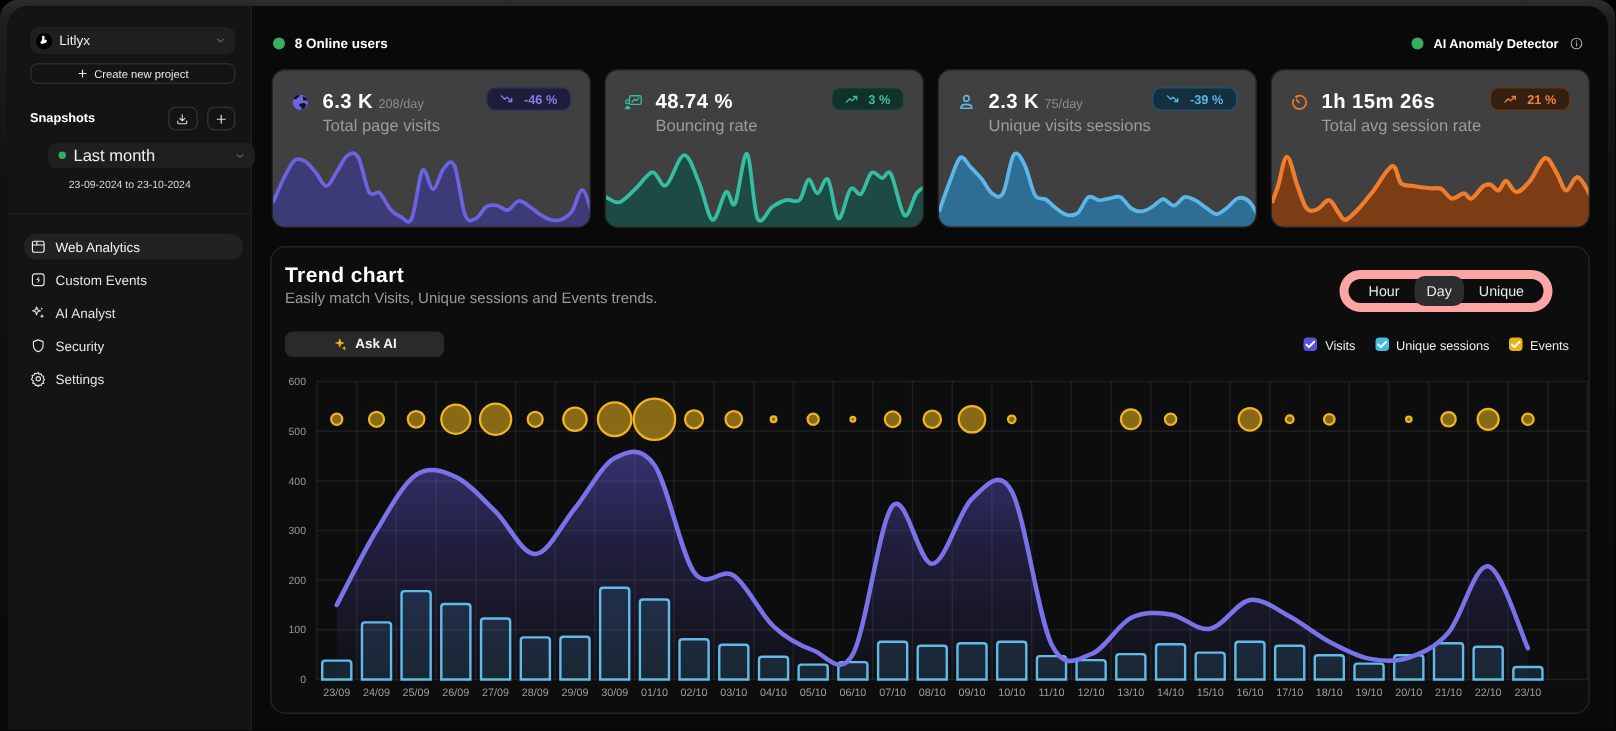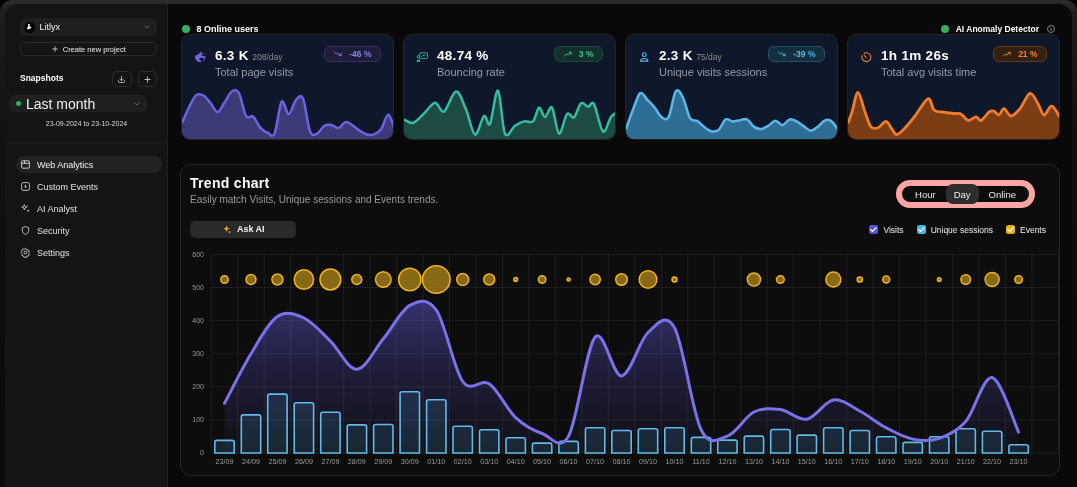--- a/index.html
+++ b/index.html
@@ -14,31 +14,31 @@
 .sel { left:19.5px; top:18px; width:137.5px; height:18px; background:#1f1f1f; border-radius:6px;
   display:flex; align-items:center; color:#f0f0f0; font-size:9px; font-weight:500; }
 .avatar { width:11px; height:11px; border-radius:50%; background:#000; margin:0 5px 0 4px;
   display:flex; align-items:center; justify-content:center; }
 .chev { margin-left:auto; margin-right:6px; color:#8a8a8a; display:flex; }
 .createbtn { left:19.5px; top:42px; width:137.5px; height:14px; border:1px solid #2b2b2b; border-radius:5px;
   display:flex; align-items:center; justify-content:center; gap:4px; color:#ececec; font-size:7.5px; font-weight:500; }
 .snap { left:20px; top:73px; color:#fff; font-size:8.5px; font-weight:600; }
 .sbtn { top:71px; width:19.5px; height:16px; border:1px solid #2e2e2e; border-radius:5px; color:#d8d8d8;
   display:flex; align-items:center; justify-content:center; }
-.lastm { left:9px; top:95px; width:137.5px; height:17px; background:#1f1f1f; border-radius:6px;
-  display:flex; align-items:center; color:#f0f0f0; font-size:14px; font-weight:500; }
+.lastm { left:32px; top:95px; width:137.5px; height:17px; background:#1f1f1f; border-radius:6px;
+  display:flex; align-items:center; color:#f0f0f0; font-size:11px; font-weight:500; }
 .gdot { width:5px; height:5px; border-radius:50%; background:#2fae5f; margin:0 5px 0 7px; }
 .daterange { left:5px; top:119.5px; width:163px; text-align:center; color:#d9d9d9; font-size:7px; }
 .sep { left:5px; top:142px; width:163px; height:1px; background:#1e1e1e; }
 .navpill { left:16px; top:156px; width:146px; height:17px; background:#222222; border-radius:8px; }
 .nav { display:flex; align-items:center; gap:6px; color:#e3e3e3; font-size:9px; left:20px; height:17px; }
 .nav svg { flex:0 0 auto; }
 .topdot { width:8px; height:8px; border-radius:50%; background:#35ad62; }
 .toprow { display:flex; align-items:center; gap:7px; color:#fff; font-size:8.5px; font-weight:600; }
-.card { top:34px; width:213.5px; height:105.5px; background:#0f172a; border:1px solid #232323;
+.card { top:46px; width:213.5px; height:105.5px; background:#404040; border:1px solid #232323;
   border-radius:9px; overflow:hidden; }
 .cicon { position:absolute; left:12px; top:14px; }
 .cnum { position:absolute; left:33.5px; top:12.5px; color:#fff; font-size:13.5px; font-weight:700;
   letter-spacing:0.3px; display:flex; align-items:baseline; gap:3.5px; }
 .cper { color:#8c8c8c; font-size:8.5px; font-weight:400; letter-spacing:0; }
 .clab { position:absolute; left:33.5px; top:31px; color:#959da6; font-size:11px; }
 .badge { position:absolute; right:12.5px; top:11px; height:15.5px; border-radius:6px; border:1px solid;
   display:flex; align-items:center; gap:6px; padding:0 8px; font-size:8.5px; font-weight:600; }
 .trend { left:180px; top:164px; width:880px; height:312px; background:#0d0d0d; border:1px solid #232323;
   border-radius:10px; }
@@ -172,39 +172,39 @@
         <path d="M0.0,42.2C1.2,38.9 4.7,28.4 7.1,22.3C9.5,16.3 11.9,7.7 14.2,6.1C16.6,4.5 19.0,10.4 21.4,12.8C23.7,15.2 26.1,17.4 28.5,20.3C30.8,23.2 33.2,28.5 35.6,30.1C38.0,31.7 40.3,34.1 42.7,29.8C45.1,25.5 47.4,7.5 49.8,4.3C52.2,1.1 54.6,6.0 56.9,10.5C59.3,14.9 61.7,27.2 64.0,31.1C66.4,35.0 68.8,32.4 71.2,33.9C73.5,35.5 75.9,38.4 78.3,40.1C80.7,41.9 83.0,43.8 85.4,44.3C87.8,44.7 90.1,45.0 92.5,43.0C94.9,41.0 97.3,33.8 99.6,32.4C102.0,31.0 104.4,34.3 106.8,34.5C109.1,34.6 111.5,33.5 113.9,33.2C116.2,32.8 118.6,31.3 121.0,32.4C123.4,33.5 125.7,38.3 128.1,39.9C130.5,41.5 132.8,42.1 135.2,41.9C137.6,41.8 140.0,40.2 142.3,38.8C144.7,37.5 147.1,33.8 149.4,33.7C151.8,33.6 154.2,38.3 156.6,38.1C158.9,37.9 161.3,33.0 163.7,32.4C166.1,31.8 168.4,33.3 170.8,34.5C173.2,35.6 175.5,37.8 177.9,39.4C180.3,40.9 182.7,43.7 185.0,43.7C187.4,43.7 189.8,41.1 192.2,39.4C194.5,37.6 196.9,33.9 199.3,33.2C201.6,32.4 204.0,32.9 206.4,35.0C208.8,37.0 212.3,43.8 213.5,45.6L213.5,58L0,58Z" fill="#2e6d94"></path>
         <path d="M0.0,42.2C1.2,38.9 4.7,28.4 7.1,22.3C9.5,16.3 11.9,7.7 14.2,6.1C16.6,4.5 19.0,10.4 21.4,12.8C23.7,15.2 26.1,17.4 28.5,20.3C30.8,23.2 33.2,28.5 35.6,30.1C38.0,31.7 40.3,34.1 42.7,29.8C45.1,25.5 47.4,7.5 49.8,4.3C52.2,1.1 54.6,6.0 56.9,10.5C59.3,14.9 61.7,27.2 64.0,31.1C66.4,35.0 68.8,32.4 71.2,33.9C73.5,35.5 75.9,38.4 78.3,40.1C80.7,41.9 83.0,43.8 85.4,44.3C87.8,44.7 90.1,45.0 92.5,43.0C94.9,41.0 97.3,33.8 99.6,32.4C102.0,31.0 104.4,34.3 106.8,34.5C109.1,34.6 111.5,33.5 113.9,33.2C116.2,32.8 118.6,31.3 121.0,32.4C123.4,33.5 125.7,38.3 128.1,39.9C130.5,41.5 132.8,42.1 135.2,41.9C137.6,41.8 140.0,40.2 142.3,38.8C144.7,37.5 147.1,33.8 149.4,33.7C151.8,33.6 154.2,38.3 156.6,38.1C158.9,37.9 161.3,33.0 163.7,32.4C166.1,31.8 168.4,33.3 170.8,34.5C173.2,35.6 175.5,37.8 177.9,39.4C180.3,40.9 182.7,43.7 185.0,43.7C187.4,43.7 189.8,41.1 192.2,39.4C194.5,37.6 196.9,33.9 199.3,33.2C201.6,32.4 204.0,32.9 206.4,35.0C208.8,37.0 212.3,43.8 213.5,45.6" fill="none" stroke="#5cb7e8" stroke-width="2.5" stroke-linejoin="round"></path>
       </svg>
   </div>
   <div class="abs card" style="left:846.5px; color:#ee7e2d;">
     <span class="cicon"><svg width="12.5" height="12.5" viewBox="0 0 24 24" fill="none" style="">
           <path d="M9 4a8.6 8.6 0 1 1-4.6 4.4" stroke="currentColor" stroke-width="2.1" stroke-linecap="round"></path>
           <path d="M8.9 6.7L7.3 4.9l2.4-.6" stroke="currentColor" stroke-width="1.6" fill="none"></path>
           <path d="M11.7 12.2L8.4 8.9" stroke="currentColor" stroke-width="2.1" stroke-linecap="round"></path>
         </svg></span>
-    <div class="cnum">1h 1m 26s</div>
-    <div class="clab">Total avg visits time</div>
+    <div class="cnum">1h 15m 26s</div>
+    <div class="clab">Total avg session rate</div>
     <div class="badge" style="background:#342011; border-color:#61381a; color:#ee8434;"><svg width="10" height="10" viewBox="0 0 24 24" fill="none" style="">
           <path d="M3 17l5.5-5.5 3.5 3.5 7-7" stroke="currentColor" stroke-width="2.2" stroke-linecap="round" stroke-linejoin="round"></path>
           <path d="M19.5 13V8h-5" stroke="currentColor" stroke-width="2.2" stroke-linecap="round" stroke-linejoin="round"></path>
         </svg> 21 %</div>
     <svg width="213.5" height="52" viewBox="0 0 213.5 52" preserveAspectRatio="none" style="position:absolute;left:0;bottom:0;overflow:hidden">
         <path d="M0.0,36.3C0.7,34.4 2.3,30.2 4.0,25.0C5.7,19.9 7.8,5.5 10.0,5.5C12.2,5.5 14.8,19.3 17.0,25.0C19.2,30.8 20.8,37.1 23.0,39.8C25.2,42.4 27.5,41.6 30.0,40.7C32.5,39.8 35.7,34.1 38.0,34.4C40.3,34.6 42.2,40.0 44.0,42.2C45.8,44.4 46.7,48.0 49.0,47.6C51.3,47.2 55.0,42.9 58.0,39.8C61.0,36.6 63.3,33.6 67.0,29.0C70.7,24.3 76.8,12.8 80.0,11.8C83.2,10.8 83.7,20.9 86.0,23.1C88.3,25.3 90.7,24.5 94.0,25.0C97.3,25.6 102.8,26.2 106.0,26.5C109.2,26.8 110.7,25.9 113.0,27.0C115.3,28.2 117.5,32.9 120.0,33.4C122.5,33.9 125.8,29.9 128.0,29.9C130.2,29.9 130.8,34.2 133.0,33.4C135.2,32.6 138.8,26.6 141.0,25.0C143.2,23.5 144.3,23.6 146.0,24.1C147.7,24.6 149.3,28.4 151.0,28.0C152.7,27.6 154.0,21.5 156.0,21.6C158.0,21.8 160.3,29.0 163.0,29.0C165.7,29.0 168.8,25.4 172.0,21.6C175.2,17.9 179.0,7.2 182.0,6.4C185.0,5.6 187.7,13.1 190.0,16.7C192.3,20.3 193.7,27.6 196.0,28.0C198.3,28.4 201.1,18.3 204.0,19.2C206.9,20.1 211.9,31.0 213.5,33.4L213.5,58L0,58Z" fill="#7c3d15"></path>
         <path d="M0.0,36.3C0.7,34.4 2.3,30.2 4.0,25.0C5.7,19.9 7.8,5.5 10.0,5.5C12.2,5.5 14.8,19.3 17.0,25.0C19.2,30.8 20.8,37.1 23.0,39.8C25.2,42.4 27.5,41.6 30.0,40.7C32.5,39.8 35.7,34.1 38.0,34.4C40.3,34.6 42.2,40.0 44.0,42.2C45.8,44.4 46.7,48.0 49.0,47.6C51.3,47.2 55.0,42.9 58.0,39.8C61.0,36.6 63.3,33.6 67.0,29.0C70.7,24.3 76.8,12.8 80.0,11.8C83.2,10.8 83.7,20.9 86.0,23.1C88.3,25.3 90.7,24.5 94.0,25.0C97.3,25.6 102.8,26.2 106.0,26.5C109.2,26.8 110.7,25.9 113.0,27.0C115.3,28.2 117.5,32.9 120.0,33.4C122.5,33.9 125.8,29.9 128.0,29.9C130.2,29.9 130.8,34.2 133.0,33.4C135.2,32.6 138.8,26.6 141.0,25.0C143.2,23.5 144.3,23.6 146.0,24.1C147.7,24.6 149.3,28.4 151.0,28.0C152.7,27.6 154.0,21.5 156.0,21.6C158.0,21.8 160.3,29.0 163.0,29.0C165.7,29.0 168.8,25.4 172.0,21.6C175.2,17.9 179.0,7.2 182.0,6.4C185.0,5.6 187.7,13.1 190.0,16.7C192.3,20.3 193.7,27.6 196.0,28.0C198.3,28.4 201.1,18.3 204.0,19.2C206.9,20.1 211.9,31.0 213.5,33.4" fill="none" stroke="#ef7d2c" stroke-width="2.8" stroke-linejoin="round"></path>
       </svg>
   </div>
 
   <div class="abs trend">
     <div class="ttitle">Trend chart</div>
     <div class="tsub">Easily match Visits, Unique sessions and Events trends.</div>
     <div class="segm">
         <div class="seg">Hour</div>
         <div class="seg on">Day</div>
-        <div class="seg">Online</div>
+        <div class="seg">Unique</div>
       </div>
     <div class="askai"><svg width="11" height="11" viewBox="0 0 24 24" fill="none" style="">
           <path d="M12 3l2 5.5L19.5 10 14 12l-2 5.5L10 12 4.5 10 10 8.5 12 3z" fill="#eab020"></path>
           <path d="M18.5 14l1 2.7 2.7 1-2.7 1-1 2.7-1-2.7-2.7-1 2.7-1 1-2.7z" fill="#eab020"></path>
         </svg> Ask AI</div>
     <div class="legend">
       <div class="litem"><span class="cbox" style="background:#5a52d8;">
             <svg width="9" height="9" viewBox="0 0 24 24" style="position:absolute;left:0;top:0">
               <path d="M5 12.5l4.5 4.5L19 7.5" stroke="#fff" stroke-width="3.4" fill="none" stroke-linecap="round" stroke-linejoin="round"></path>
             </svg>

